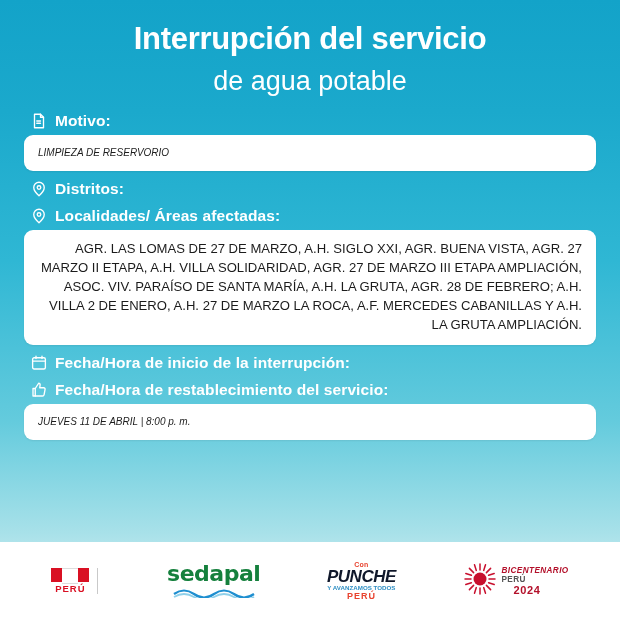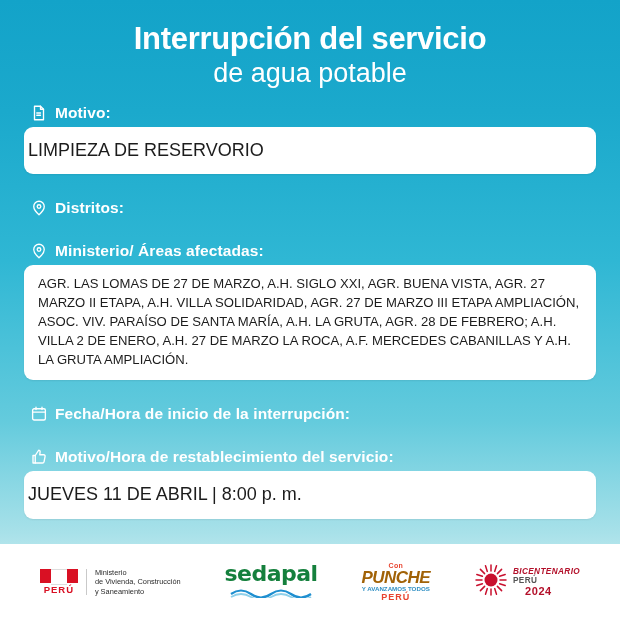--- a/index.html
+++ b/index.html
@@ -30,28 +30,28 @@
   .title-line1 {
     font-size: 31px;
     font-weight: bold;
     letter-spacing: -0.3px;
     line-height: 1.08;
   }
   .title-line2 {
     font-size: 27px;
     font-weight: normal;
     line-height: 1.2;
-    margin-top: 2px;
+    margin-top: 10px;
   }
   .content {
     padding: 6px 24px 0 24px;
     flex: 1;
   }
   .section {
-    margin-bottom: 25px;
+    margin-bottom: 9px;
   }
   .sec-head {
     display: flex;
     align-items: center;
     gap: 7px;
     margin-bottom: 5px;
     padding-left: 6px;
   }
   .sec-head .label {
     color: #ffffff;
@@ -71,27 +71,28 @@
   .card {
     background: #ffffff;
     border-radius: 9px;
     padding: 10px 14px;
     color: #1c1c1c;
     font-size: 13.4px;
     line-height: 1.42;
     box-shadow: 0 1px 2px rgba(0,0,0,0.07);
   }
   .card.single {
-    padding: 11px 4px;
-    font-size: 18px;
+    padding: 11px 14px;
+    font-size: 10px;
+    font-style: italic;
   }
   .card.areas {
     font-size: 13.1px;
     line-height: 1.45;
-    text-align: left;
+    text-align: right;
   }
   .footer {
     height: 78px;
     background: #ffffff;
     display: flex;
     align-items: center;
     justify-content: space-around;
     padding: 0 18px;
     box-sizing: border-box;
   }
@@ -157,21 +158,21 @@
   }
   .punche-top {
     font-size: 7px;
     color: #e8432f;
     font-weight: bold;
     letter-spacing: 0.3px;
   }
   .punche-main {
     font-size: 17px;
     font-weight: bold;
-    color: #a16207;
+    color: #0f172a;
     font-style: italic;
     letter-spacing: -0.5px;
   }
   .punche-sub {
     font-size: 6.2px;
     color: #2f8fc4;
     font-weight: bold;
   }
   .punche-peru {
     font-size: 9px;
@@ -230,21 +231,21 @@
     </div>
 
     <div class="section">
       <div class="sec-head">
         <span class="icon">
           <svg width="18" height="18" viewBox="0 0 24 24" fill="none" stroke="#ffffff" stroke-width="1.8" stroke-linecap="round" stroke-linejoin="round">
             <path d="M12 21s7-6.1 7-11a7 7 0 1 0-14 0c0 4.9 7 11 7 11z"></path>
             <circle cx="12" cy="10" r="2.4"></circle>
           </svg>
         </span>
-        <span class="label">Ministerio/ Áreas afectadas:</span>
+        <span class="label">Localidades/ Áreas afectadas:</span>
       </div>
       <div class="card areas">AGR. LAS LOMAS DE 27 DE MARZO, A.H. SIGLO XXI, AGR. BUENA VISTA, AGR. 27 MARZO II ETAPA, A.H. VILLA SOLIDARIDAD, AGR. 27 DE MARZO III ETAPA AMPLIACIÓN, ASOC. VIV. PARAÍSO DE SANTA MARÍA, A.H. LA GRUTA, AGR. 28 DE FEBRERO; A.H. VILLA 2 DE ENERO, A.H. 27 DE MARZO LA ROCA, A.F. MERCEDES CABANILLAS Y A.H. LA GRUTA AMPLIACIÓN.</div>
     </div>
 
     <div class="section">
       <div class="sec-head">
         <span class="icon">
           <svg width="18" height="18" viewBox="0 0 24 24" fill="none" stroke="#ffffff" stroke-width="1.8" stroke-linecap="round" stroke-linejoin="round">
             <rect x="3.5" y="5" width="17" height="15" rx="2"></rect>
             <path d="M3.5 9.5h17"></path>
@@ -256,44 +257,39 @@
     </div>
 
     <div class="section">
       <div class="sec-head">
         <span class="icon">
           <svg width="18" height="18" viewBox="0 0 24 24" fill="none" stroke="#ffffff" stroke-width="1.8" stroke-linecap="round" stroke-linejoin="round">
             <path d="M7 10v10H4V10z"></path>
             <path d="M7 10l4.5-7c1.4 0 2.2 1 2 2.3L13 9h5.3c1.2 0 2 1 1.8 2.1l-1.3 7c-.2 1-1 1.9-2.1 1.9H7"></path>
           </svg>
         </span>
-        <span class="label">Motivo/Hora de restablecimiento del servicio:</span>
+        <span class="label">Fecha/Hora de restablecimiento del servicio:</span>
       </div>
       <div class="card single">JUEVES 11 DE ABRIL | 8:00 p. m.</div>
     </div>
 
   </div>
 
   <div class="footer">
 
     <div class="logo">
       <div class="peru-flag">
         <div class="peru-bars">
           <span class="pb-red"></span>
             <span class="pb-white"></span>
             <span class="pb-red2"></span>
         </div>
         <div class="peru-word">PERÚ</div>
       </div>
       <div class="min-sep"></div>
-      <div class="min-text">
-        <div>Ministerio</div>
-        <div>de Vivienda, Construcción</div>
-        <div>y Saneamiento</div>
-      </div>
     </div>
 
     <div class="sedapal">
       <div class="sedapal-word">sedapal</div>
       <div class="sedapal-wave">
         <svg width="84" height="12" viewBox="0 0 84 12">
           <path d="M2 8 Q12 1 22 8 T42 8 T62 8 T82 8" fill="none" stroke="#1f8fd0" stroke-width="2.2"></path>
           <path d="M2 11 Q12 5 22 11 T42 11 T62 11 T82 11" fill="none" stroke="#8fd0ea" stroke-width="1.8"></path>
         </svg>
       </div>

